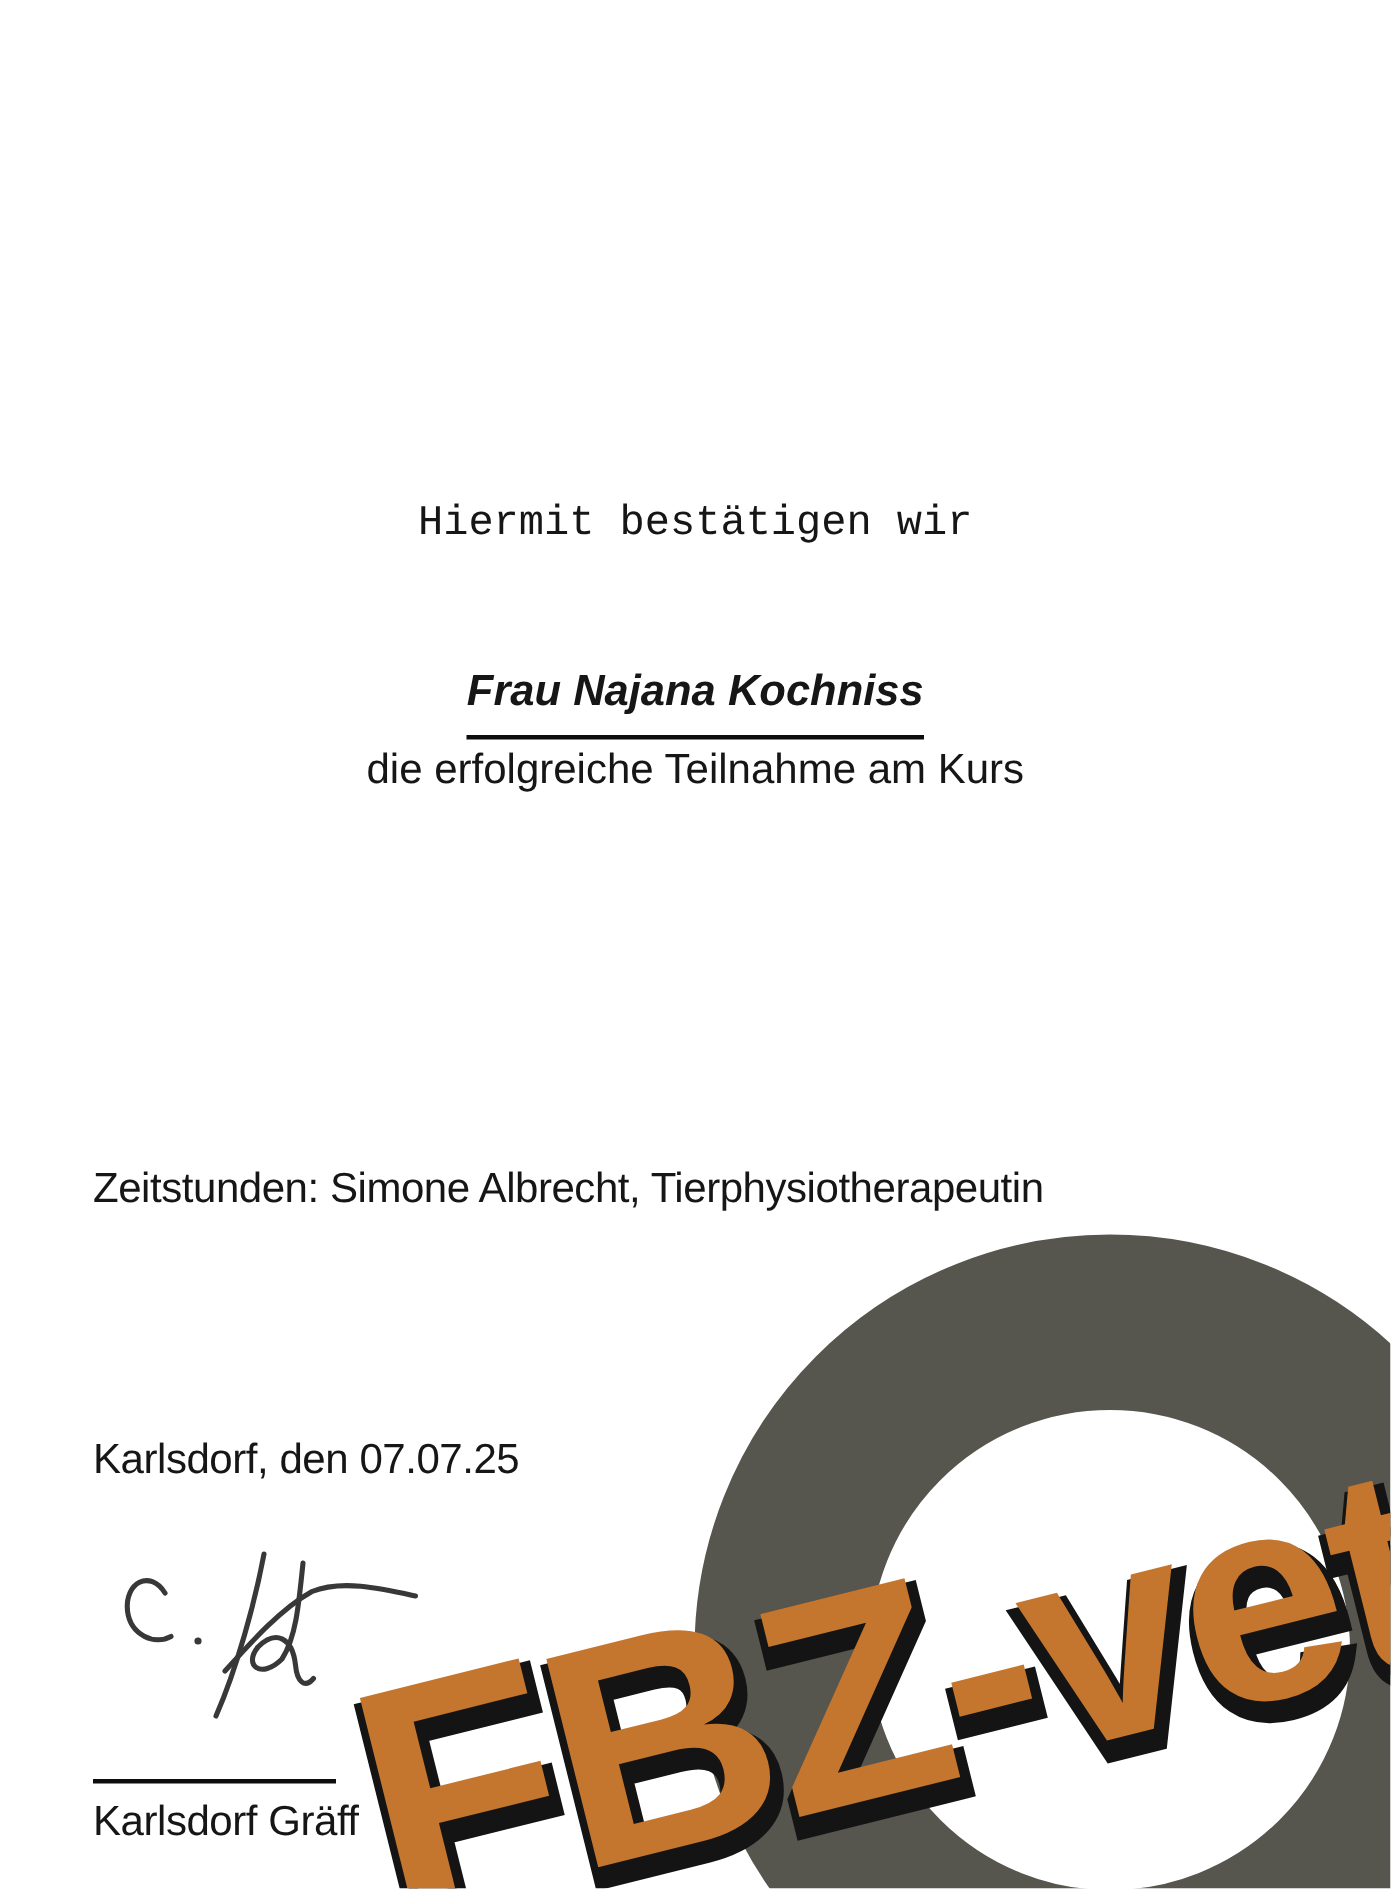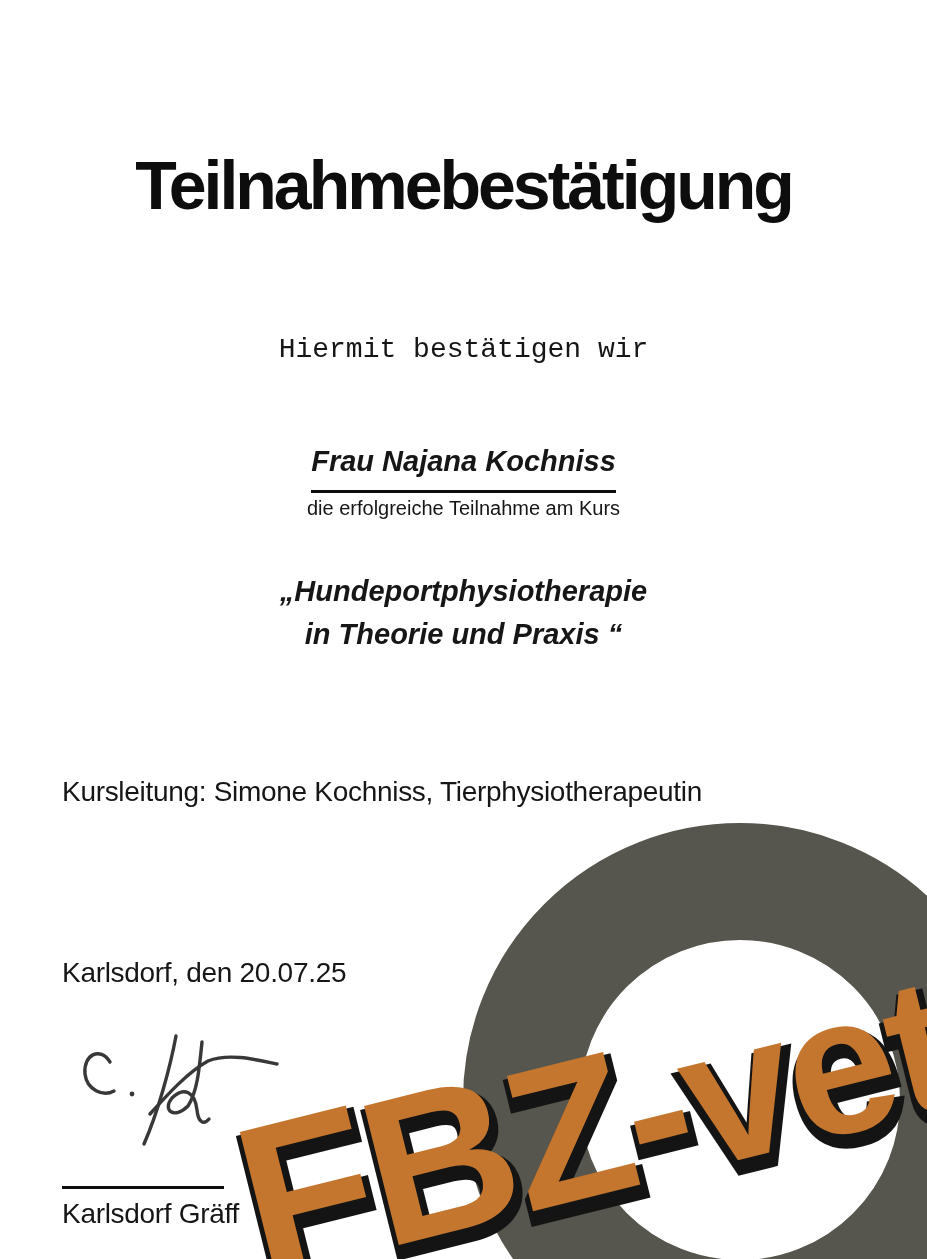--- a/index.html
+++ b/index.html
@@ -27,21 +27,21 @@
     color: #0d0d0d;
   }
   .intro-line   { top: 334px; font-size: 28px; font-family: Liberation Mono, monospace; }
   .recipient-line { top: 412px; font-size: 29px; }
   .recipient-line .name {
     font-weight: 700;
     font-style: italic;
     border-bottom: 3px solid #0d0d0d;
     padding-bottom: 13px;
   }
-  .confirm-line { top: 497px; font-size: 20px; text-align: center; }
+  .confirm-line { top: 497px; font-size: 28px; text-align: center; }
   .course-line  {
     top: 570px;
     font-size: 29px;
     font-weight: 700;
     font-style: italic;
     line-height: 43px;
   }
   .left-line {
     position: absolute;
     left: 62px;
@@ -112,36 +112,34 @@
     top: 0;
     color: #c4762e;
     z-index: 2;
   }
 </style>
 </head>
 <body>
 
 <div class="page">
 
-  <div class="centered doc-title">Teilnahmebestätigung</div>
 
   <div class="centered intro-line">Hiermit bestätigen wir</div>
 
   <div class="centered recipient-line">
     <span class="name">Frau Najana Kochniss</span>
   </div>
 
   <div class="centered confirm-line">die erfolgreiche Teilnahme am Kurs</div>
 
-  <div class="centered course-line"><span>„Hundeportphysiotherapie</span><br><span>in Theorie und Praxis “</span></div>
 
-  <div class="left-line instructor-line">Kursleitung: Simone Kochniss, Tierphysiotherapeutin</div>
+  <div class="left-line instructor-line">Zeitstunden: Simone Albrecht, Tierphysiotherapeutin</div>
 
 
-  <div class="left-line place-date-line">Karlsdorf, den 20.07.25</div>
+  <div class="left-line place-date-line">Karlsdorf, den 07.07.25</div>
 
   <div class="logo-ring" style="border-color: rgb(86, 86, 78);"></div>
 
   <div class="fbz-wrap">
     <div class="fbz-layer fbz-shadow" style="color: rgb(20, 20, 20); -webkit-text-stroke: 12px rgb(20, 20, 20);"><span style="font-size: 215px;">F</span><span style="font-size: 208px;">B</span><span style="font-size: 200px;">Z</span><span style="font-size: 196px;">-</span><span style="font-size: 196px;">v</span><span style="font-size: 196px;">e</span><span style="font-size: 192px;">t</span></div>
     <div class="fbz-layer fbz-fill" style="color: rgb(196, 118, 46);"><span style="font-size: 215px;">F</span><span style="font-size: 208px;">B</span><span style="font-size: 200px;">Z</span><span style="font-size: 196px;">-</span><span style="font-size: 196px;">v</span><span style="font-size: 196px;">e</span><span style="font-size: 192px;">t</span></div>
   </div>
 
   <svg class="signature-svg" width="240" height="150" viewBox="0 0 240 150">
     <g fill="none" stroke="#383838" stroke-width="3.4" stroke-linecap="round" stroke-linejoin="round">

